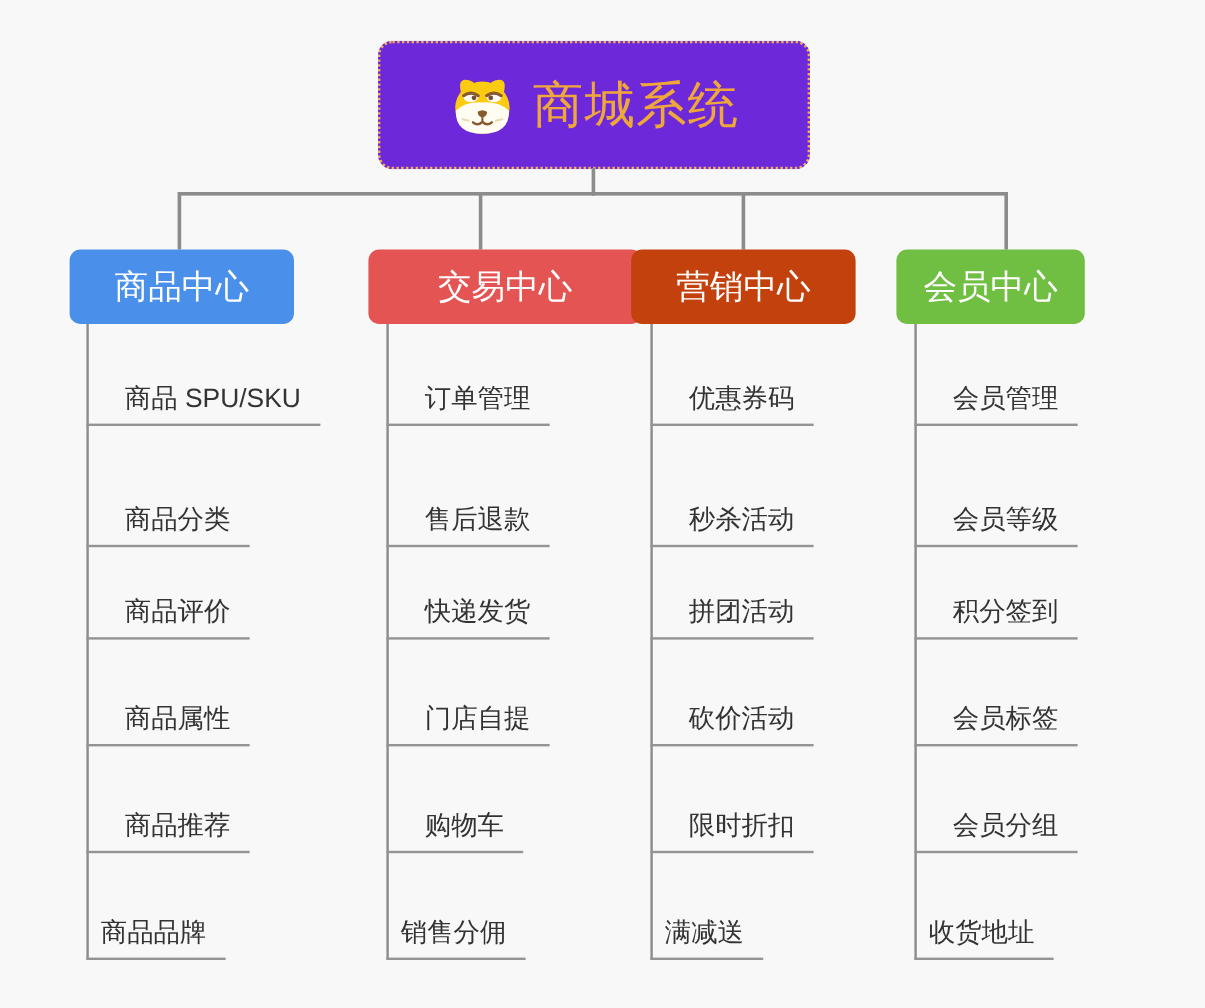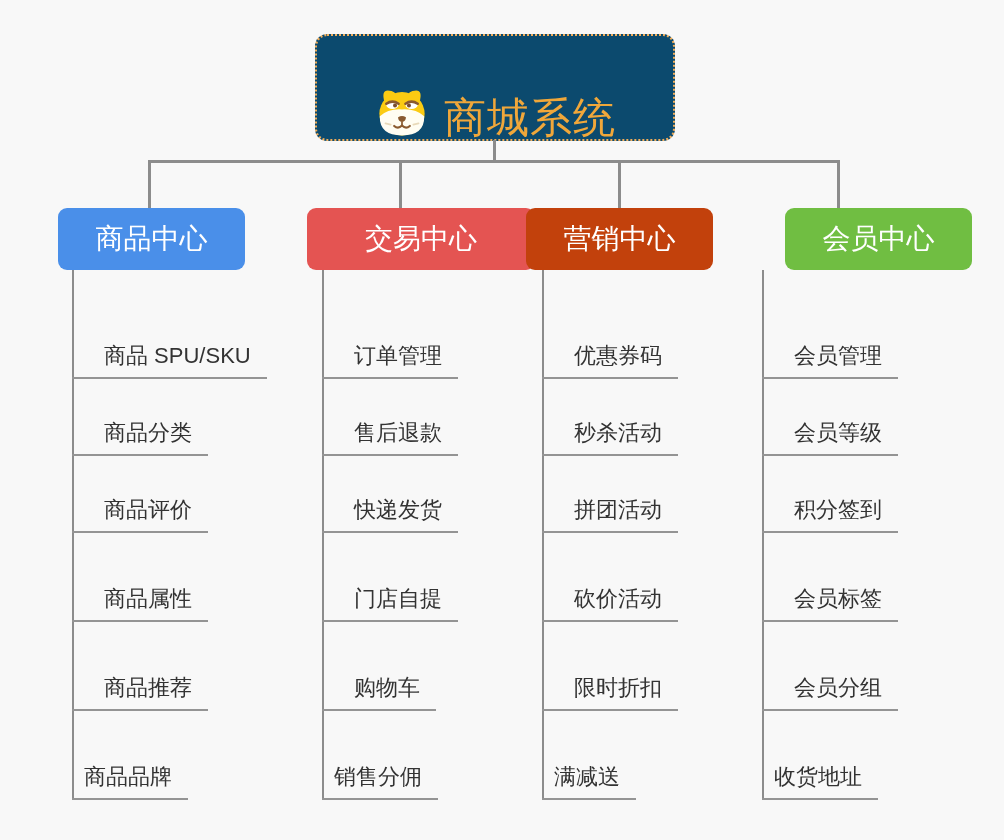--- a/index.html
+++ b/index.html
@@ -8,24 +8,24 @@
     background:#F8F8F8;
     font-family:"Liberation Sans","DejaVu Sans",sans-serif;
     overflow:hidden;
   }
   .stage{position:relative;width:1004px;height:840px;}
 
   
   .root-node{
     position:absolute;left:315px;top:34px;width:360px;height:107px;
     box-sizing:border-box;
-    background:#0c4a6e;
+    background:#6d28d9;
     border:2px dotted #F1AE5B;
     border-radius:12px;
-    display:flex;align-items:flex-end;justify-content:center;gap:14px;
+    display:flex;align-items:center;justify-content:center;gap:14px;
   }
   .root-title{
     font-size:42px;line-height:1;color:#F0A73A;
     letter-spacing:1px;white-space:nowrap;
   }
   .dog-icon{width:56px;height:54px;display:block;}
 
   
   .conn{position:absolute;background:#8C8C8C;}
   .stem{left:493px;top:140px;width:3px;height:23px;}
@@ -36,37 +36,37 @@
   
   .branch{
     position:absolute;top:208px;height:62px;box-sizing:border-box;
     border-radius:9px;color:#fff;font-size:28px;
     display:flex;align-items:center;justify-content:center;
     white-space:nowrap;
   }
   .h0{left:58px;width:187px;}
   .h1{left:307px;width:228px;}
   .h2{left:526px;width:187px;}
-  .h3{left:785px;width:187px;}
+  .h3{left:747px;width:157px;}
 
   
   .vline{position:absolute;top:270px;width:2px;height:530px;background:#8C8C8C;}
   .v0{left:72px;} .v1{left:322px;} .v2{left:542px;} .v3{left:762px;}
 
   
   .item{
     position:absolute;box-sizing:border-box;height:44px;
     display:flex;align-items:flex-end;
     width:max-content;
     padding:0 16px 6px 32px;
     border-bottom:2px solid #949494;
     font-size:22px;color:#333;white-space:nowrap;
   }
   .c0{left:72px;} .c1{left:322px;} .c2{left:542px;} .c3{left:762px;}
-  .r0{top:311px;margin-top:24px;} .r1{top:412px;} .r2{top:489px;}
+  .r0{top:311px;} .r1{top:412px;} .r2{top:489px;}
   .r3{top:578px;} .r4{top:667px;} .r5{top:756px;padding-left:12px;}
 </style>
 </head>
 <body>
 
 <div class="stage">
 
   <div class="root-node">
     <svg class="dog-icon" viewBox="0 0 64 62" aria-hidden="true">
       <path d="M12 20 Q7 3 20 7 Q27 9 26 17 Z" fill="#FBCB12"></path>

